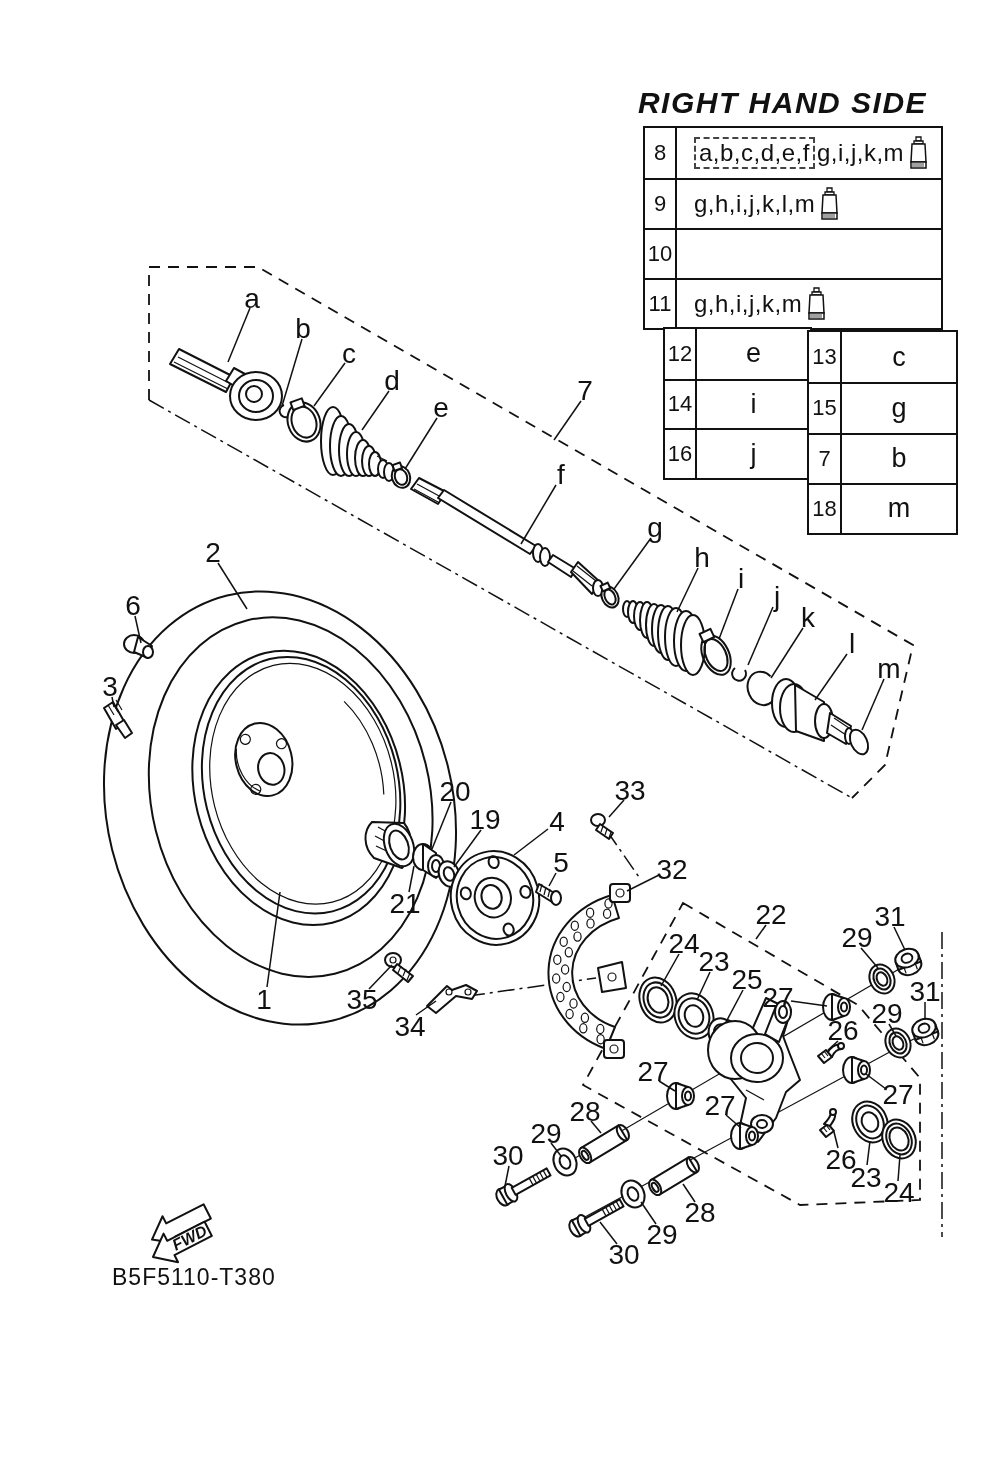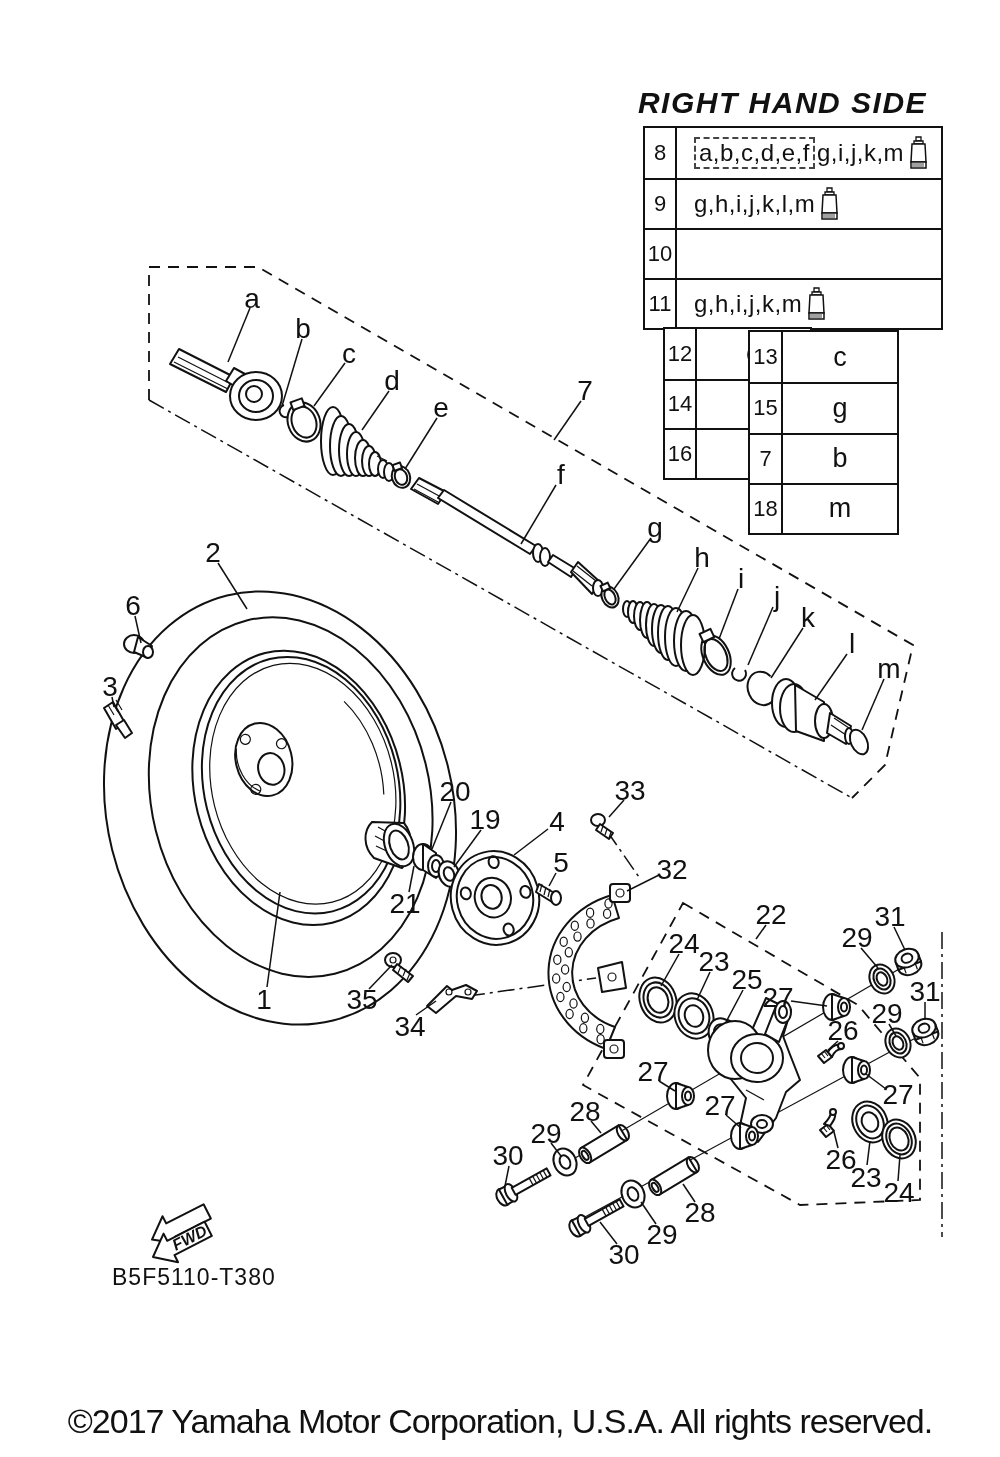--- a/index.html
+++ b/index.html
@@ -549,35 +549,34 @@
     <div class="trow">
       <div class="tnum">14</div>
       <div class="tval">i</div>
     </div>
     <div class="trow">
       <div class="tnum">16</div>
       <div class="tval">j</div>
     </div>
   </div>
 
-  <div class="tbl" style="left:748px;top:330px;width:151px;height:205px;grid-template-rows:repeat(4,1fr);">
+  <div class="tbl" style="left:807px;top:330px;width:151px;height:205px;grid-template-rows:repeat(4,1fr);">
     <div class="trow">
       <div class="tnum" style="width:31px">13</div>
       <div class="tval">c</div>
     </div>
     <div class="trow">
       <div class="tnum" style="width:31px">15</div>
       <div class="tval">g</div>
     </div>
     <div class="trow">
       <div class="tnum" style="width:31px">7</div>
       <div class="tval">b</div>
     </div>
     <div class="trow">
       <div class="tnum" style="width:31px">18</div>
       <div class="tval">m</div>
     </div>
   </div>
 
   <div class="part-code">B5F5110-T380</div>
-  <div class="copyright">©2017 Yamaha Motor Corporation, U.S.A. All rights reserved.</div>
 
 </div>
 
 </body></html>

